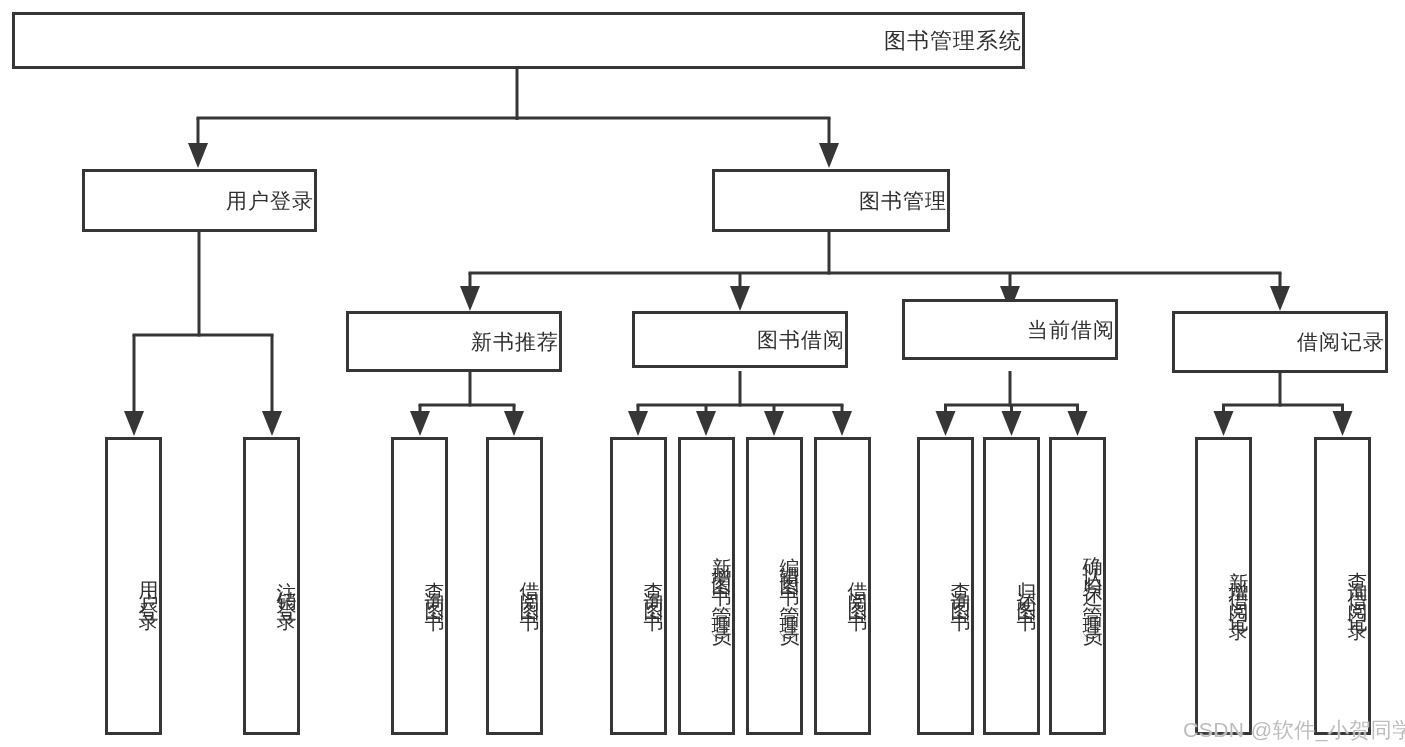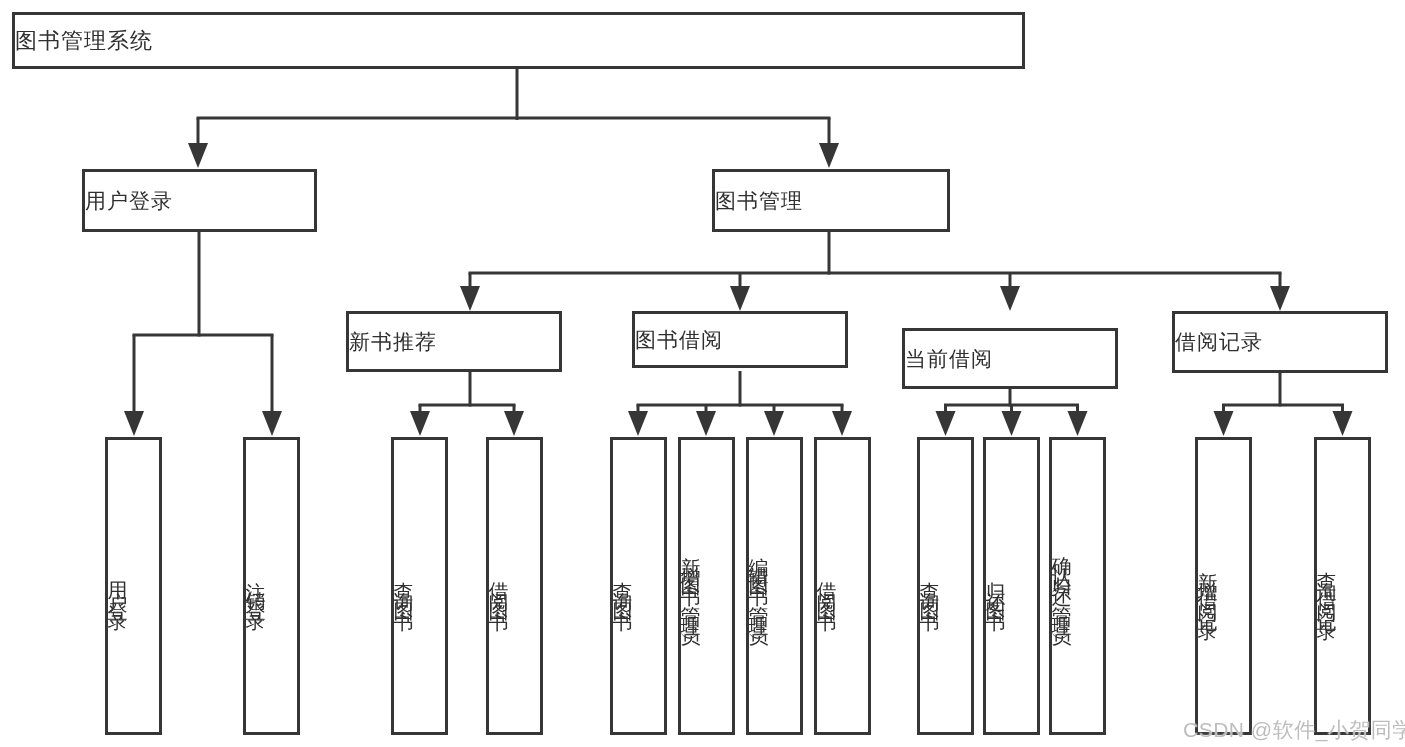--- a/index.html
+++ b/index.html
@@ -30,21 +30,21 @@
   svg.connectors polygon {
     fill: var(--line, #363636);
   }
   .node {
     position: absolute;
     box-sizing: border-box;
     border: 3px solid var(--line, #363636);
     background: #ffffff;
     display: flex;
     align-items: center;
-    justify-content: flex-start;
+    justify-content: flex-end;
     text-align: center;
   }
   .hbox {
     font-size: 21px;
     letter-spacing: 1px;
   }
   .hbox.root {
     font-size: 22px;
   }
   .vbox {
@@ -148,21 +148,21 @@
   <div class="node hbox" style="left:712px; top:169px; width:238px; height:63px;">
     <span>图书管理</span>
   </div>
 
   <div class="node hbox" style="left:346px; top:311px; width:216px; height:61px;">
     <span>新书推荐</span>
   </div>
   <div class="node hbox" style="left:632px; top:311px; width:216px; height:57px;">
     <span>图书借阅</span>
   </div>
-  <div class="node hbox" style="left:902px; top:328px; width:216px; height:61px;">
+  <div class="node hbox" style="left:902px; top:299px; width:216px; height:61px;">
     <span>当前借阅</span>
   </div>
   <div class="node hbox" style="left:1172px; top:311px; width:216px; height:62px;">
     <span>借阅记录</span>
   </div>
 
   <div class="node vbox" style="left:105px;">
     <span class="vtext">用户登录</span>
   </div>
   <div class="node vbox" style="left:243px;">

